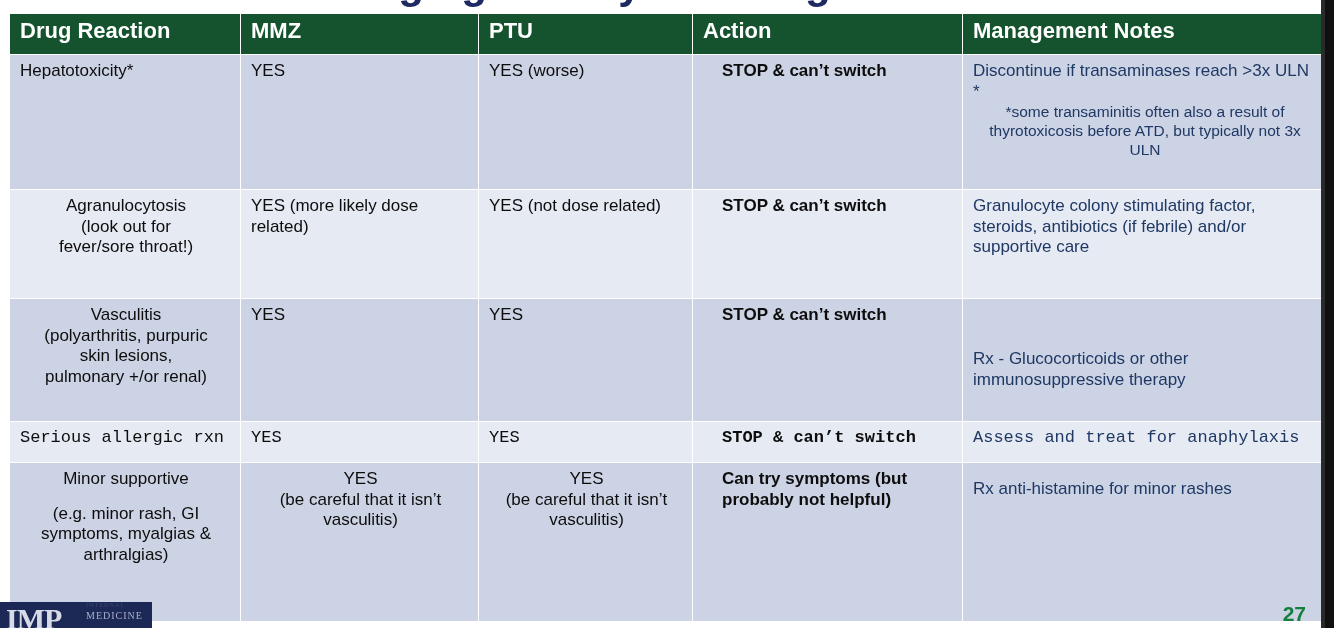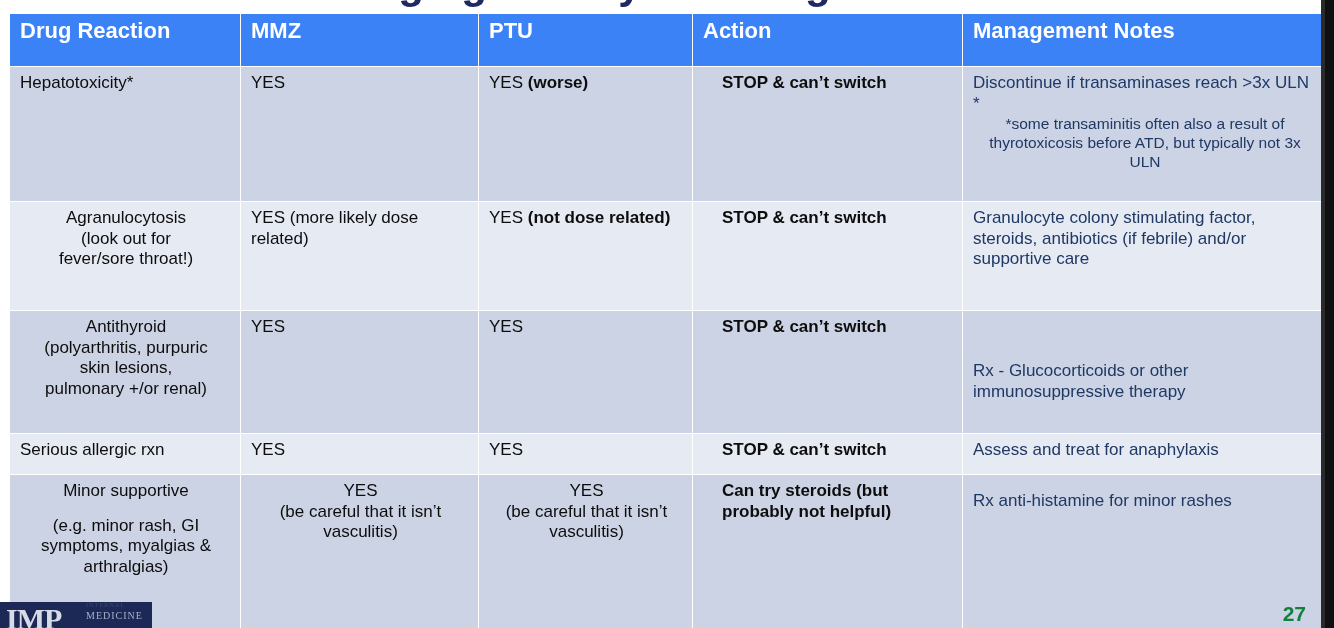--- a/index.html
+++ b/index.html
@@ -65,49 +65,49 @@
 
   th, td {
     vertical-align: top;
     padding: 6px 8px 6px 10px;
     border: 1px solid #ffffff;
     font-size: 17px;
     line-height: 1.22;
   }
 
   thead th {
-    background: #3b82f6;
+    background: #14532d;
     color: #ffffff;
     font-size: 22px;
     font-weight: bold;
     text-align: left;
     height: 32px;
     padding-top: 4px;
-    padding-bottom: 16px;
+    padding-bottom: 4px;
     line-height: 1.15;
   }
 
   tbody tr.shade-dark > td { background: #ccd3e4; }
   tbody tr.shade-light > td { background: #e6eaf3; }
 
   td.col-reaction,
   td.col-mmz,
   td.col-ptu {
     color: #0d0d0d;
   }
   td.col-action {
     color: #0d0d0d;
     font-weight: bold;
     padding-left: 29px;
   }
   td.col-notes {
     color: #1f3864;
   }
 
-  .bold { font-weight: bold; }
+  .bold { font-weight: normal; }
   .blk { display: block; text-align: center; }
   .spacer { display: block; height: 14px; }
 
   
   .note-main { display: block; }
   .note-foot {
     display: block;
     text-align: center;
     font-size: 15.5px;
     line-height: 1.22;
@@ -115,21 +115,21 @@
   }
 
   
   .notes-mid { display: block; padding-top: 44px; }
   .notes-mid2 { display: block; padding-top: 10px; }
 
   
   tr.r1 td { height: 122px; margin-left: 40px; }
   tr.r2 td { height: 96px; }
   tr.r3 td { height: 110px; }
-  tr.r4 td { height: 28px; }
+  tr.r4 td { height: 28px; font-family: Liberation Mono, monospace; }
   tr.r5 td { height: 146px; }
 
   
   #logo {
     position: absolute;
     left: 0;
     bottom: 0;
     width: 152px;
     height: 26px;
     background: #1c2856;
@@ -243,21 +243,21 @@
           <span class="blk">fever/sore throat!)</span>
         </td>
         <td class="col-mmz">YES (more likely dose related)</td>
         <td class="col-ptu"><span>YES </span><span class="bold">(not dose related)</span></td>
         <td class="col-action">STOP &amp; can’t switch</td>
         <td class="col-notes">Granulocyte colony stimulating factor, steroids, antibiotics (if febrile) and/or supportive care</td>
       </tr>
 
       <tr class="shade-dark r3">
         <td class="col-reaction">
-          <span class="blk">Antithyroid</span>
+          <span class="blk">Vasculitis</span>
           <span class="blk">(polyarthritis, purpuric</span>
           <span class="blk">skin lesions,</span>
           <span class="blk">pulmonary +/or renal)</span>
         </td>
         <td class="col-mmz">YES</td>
         <td class="col-ptu">YES</td>
         <td class="col-action">STOP &amp; can’t switch</td>
         <td class="col-notes">
           <span class="notes-mid">Rx - Glucocorticoids or other immunosuppressive therapy</span>
         </td>
@@ -278,21 +278,21 @@
           <span class="blk">(e.g. minor rash, GI symptoms, myalgias &amp; arthralgias)</span>
         </td>
         <td class="col-mmz">
           <span class="blk">YES</span>
           <span class="blk">(be careful that it isn’t vasculitis)</span>
         </td>
         <td class="col-ptu">
           <span class="blk">YES</span>
           <span class="blk">(be careful that it isn’t vasculitis)</span>
         </td>
-        <td class="col-action">Can try steroids (but probably not helpful)</td>
+        <td class="col-action">Can try symptoms (but probably not helpful)</td>
         <td class="col-notes">
           <span class="notes-mid2">Rx anti-histamine for minor rashes</span>
         </td>
       </tr>
 
     </tbody>
   </table>
 
   <div id="logo">
     <span class="sub-top">INTERNAL</span>

